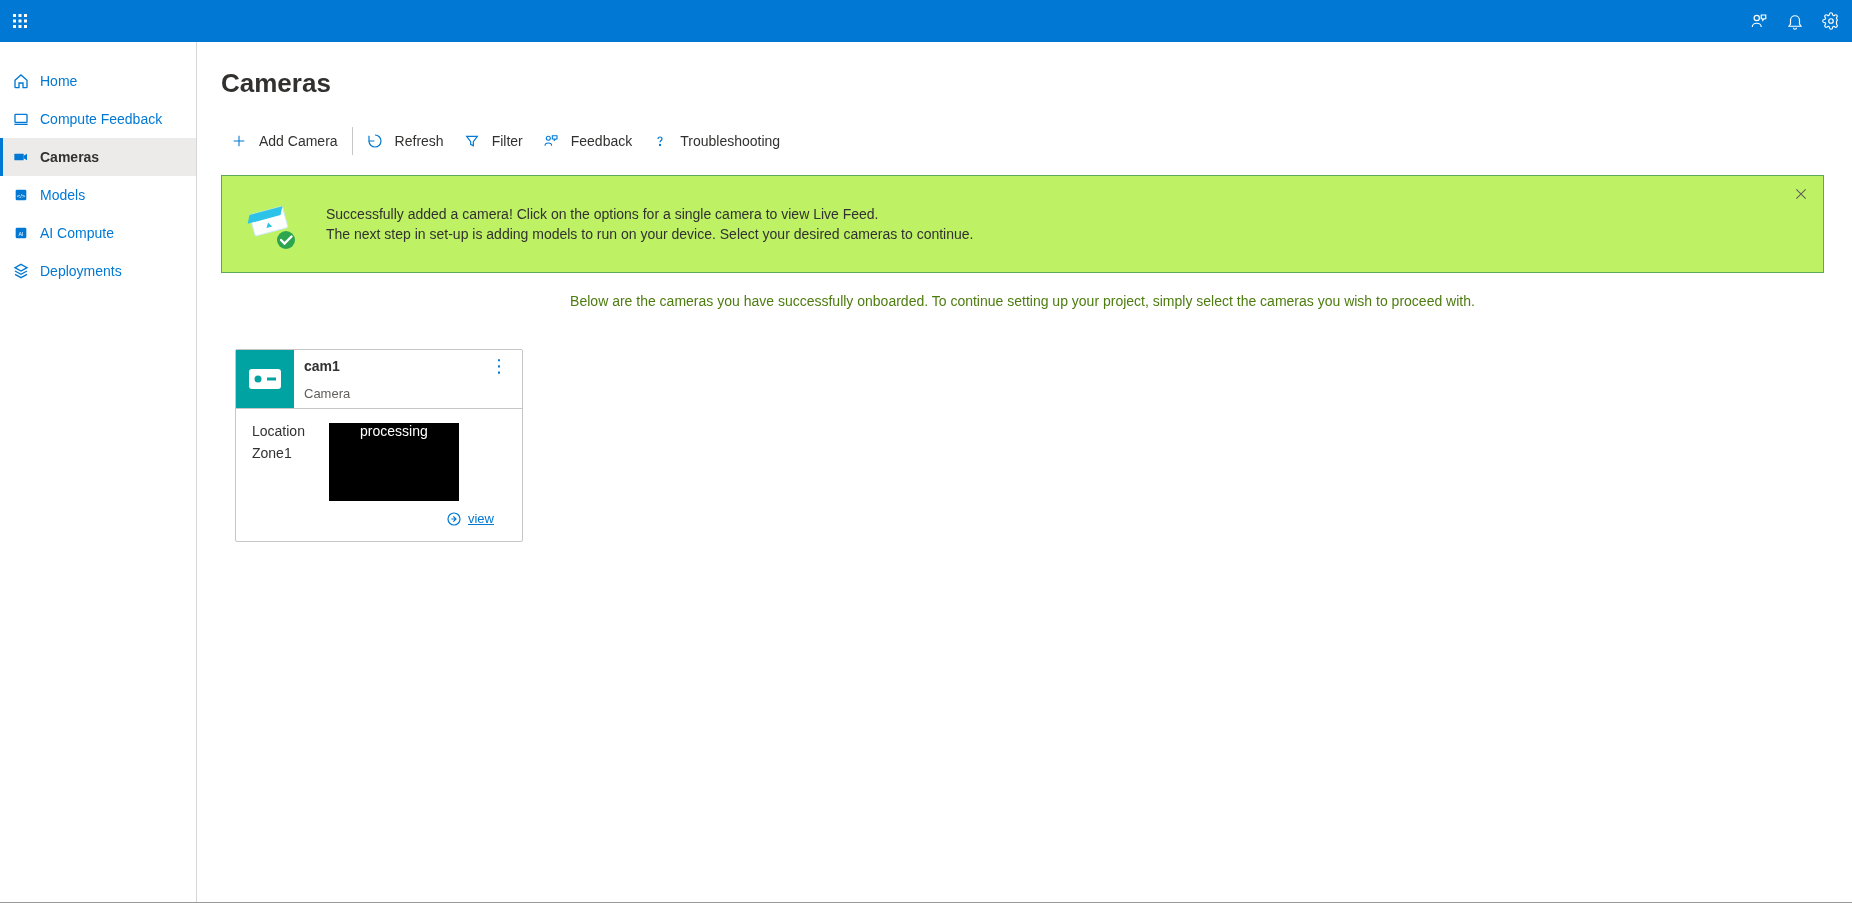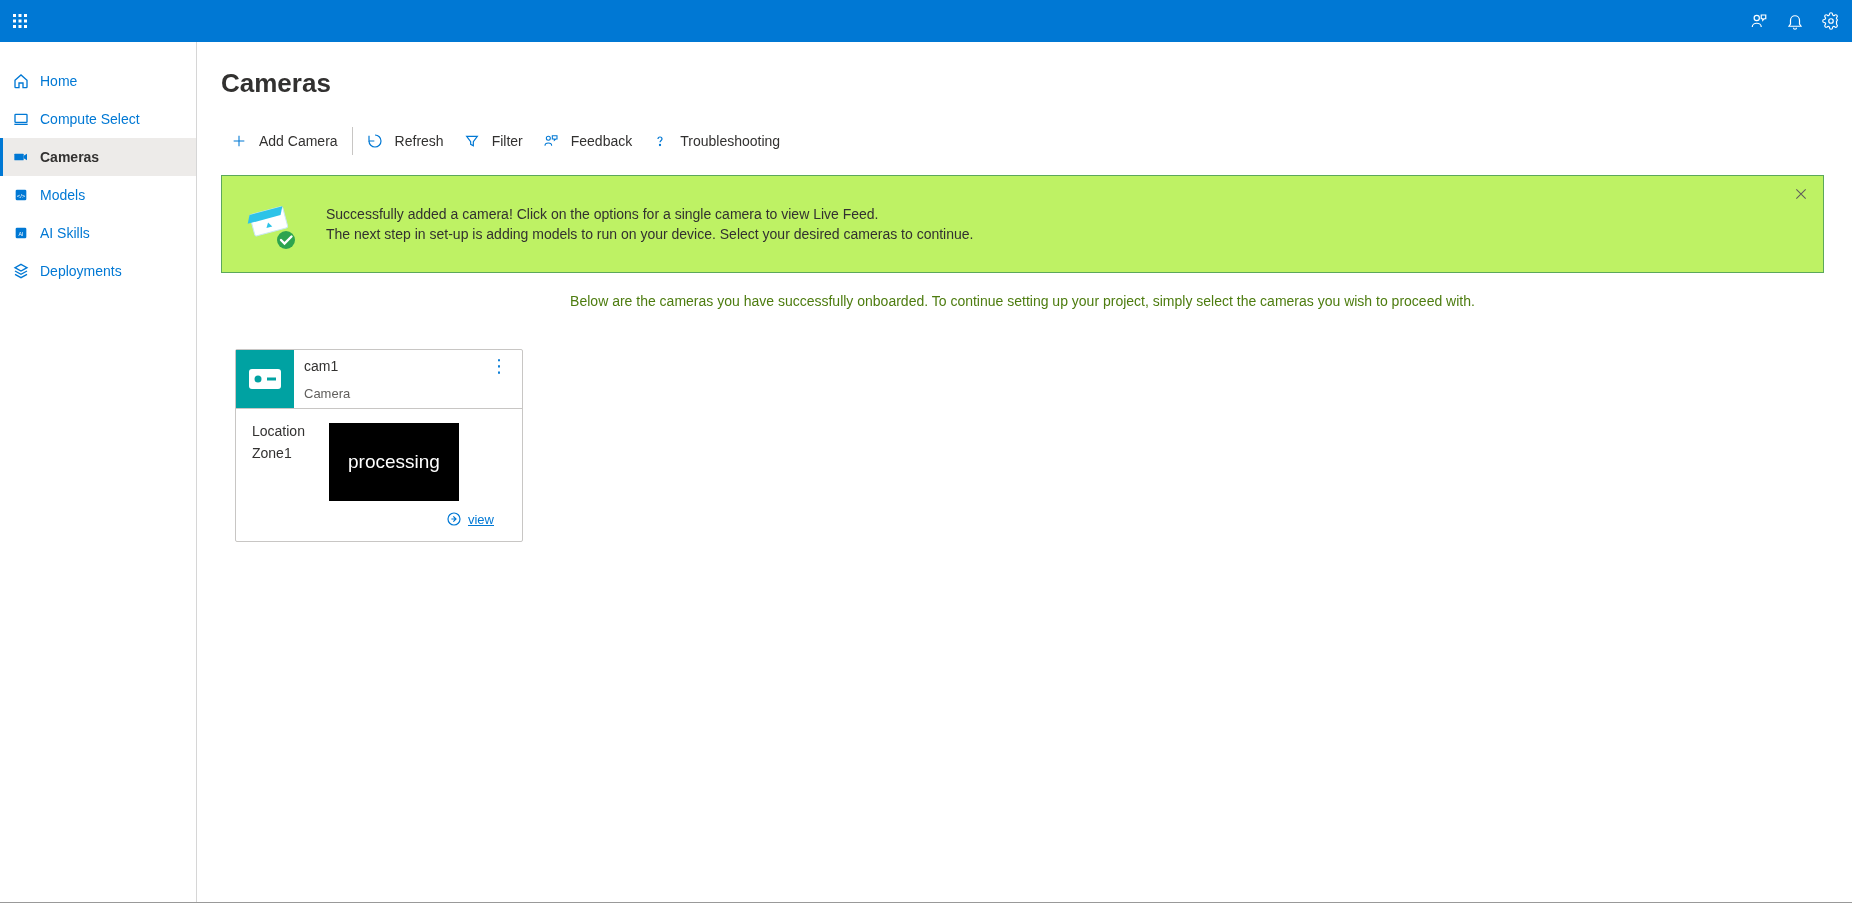--- a/index.html
+++ b/index.html
@@ -112,21 +112,21 @@
   }
   .card-icon-box {
     width: 58px;
     height: 58px;
     background: #00a2a2;
     display: flex;
     align-items: center;
     justify-content: center;
   }
   .card-header-text { flex: 1; padding: 8px 10px 6px 10px; }
-  .card-name { font-size: 14px; font-weight: 400; color: #323130; }
+  .card-name { font-size: 14px; font-weight: 700; color: #323130; }
   .card-sub { font-size: 13px; color: #605e5c; margin-top: 12px; }
   .card-menu {
     padding: 14px 14px 0 0;
     color: #0078d4;
     cursor: pointer;
     font-size: 18px;
     letter-spacing: 0;
     line-height: 4px;
   }
   .card-body {
@@ -134,28 +134,26 @@
     display: flex;
     gap: 24px;
   }
   .card-loc-label { color: #323130; margin-bottom: 6px; }
   .card-preview {
     width: 130px;
     height: 78px;
     background: #000;
     color: #fff;
     display: flex;
-    align-items: center;
     justify-content: center;
-    font-size: 19px;
+    font-size: 14px;
   }
   .card-footer {
     display: flex;
     justify-content: flex-end;
-    align-items: center;
     gap: 6px;
     padding: 4px 28px 14px 18px;
   }
   .card-footer a { color: #0078d4; text-decoration: underline; font-size: 13px; }
   svg { display: block; }
 </style>
 </head>
 <body>
 
 <div class="top-bar">
@@ -207,21 +205,21 @@
       </span>
       <span>Home</span>
     </div>
     <div class="nav-item">
       <span class="nav-icon">
         <svg width="16" height="16" viewBox="0 0 24 24" fill="none" stroke="currentColor" stroke-width="2">
             <rect x="3" y="5" width="18" height="12" rx="1"></rect>
             <path d="M2 20h20"></path>
           </svg>
       </span>
-      <span>Compute Select</span>
+      <span>Compute Feedback</span>
     </div>
     <div class="nav-item active">
       <span class="nav-icon">
         <svg width="16" height="16" viewBox="0 0 24 24" fill="currentColor">
             <rect x="2" y="7" width="14" height="10" rx="1"></rect>
             <path d="M16 10l5-3v10l-5-3z"></path>
           </svg>
       </span>
       <span>Cameras</span>
     </div>
@@ -234,21 +232,21 @@
       </span>
       <span>Models</span>
     </div>
     <div class="nav-item">
       <span class="nav-icon">
         <svg width="16" height="16" viewBox="0 0 24 24" fill="currentColor">
             <rect x="4" y="4" width="16" height="16" rx="2"></rect>
             <text x="12" y="16" font-size="8" text-anchor="middle" fill="#fff">AI</text>
           </svg>
       </span>
-      <span>AI Skills</span>
+      <span>AI Compute</span>
     </div>
     <div class="nav-item">
       <span class="nav-icon">
         <svg width="16" height="16" viewBox="0 0 24 24" fill="none" stroke="currentColor" stroke-width="2">
             <path d="M12 2l9 5-9 5-9-5 9-5z"></path>
             <path d="M3 12l9 5 9-5"></path>
             <path d="M3 17l9 5 9-5"></path>
           </svg>
       </span>
       <span>Deployments</span>

